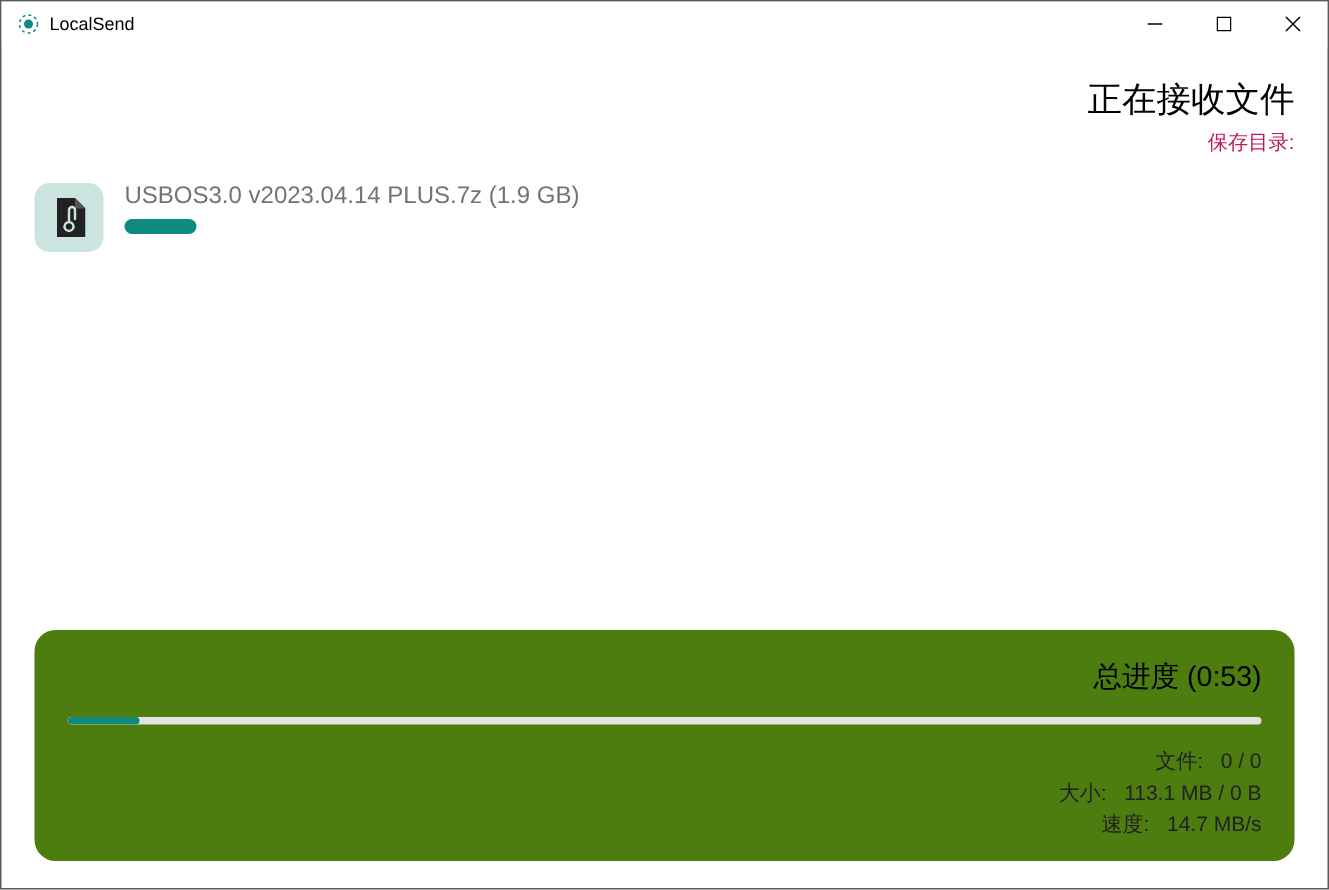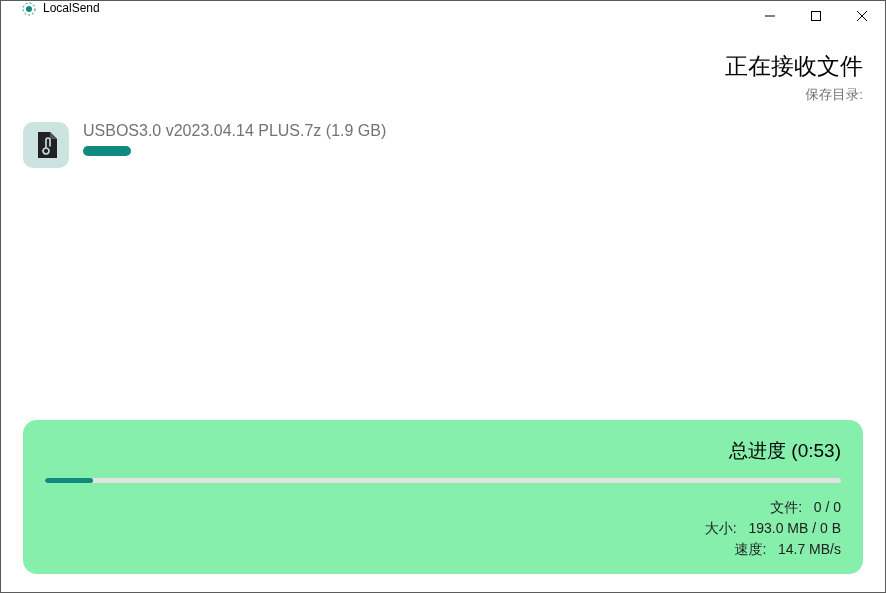--- a/index.html
+++ b/index.html
@@ -9,21 +9,22 @@
       width: 886px;
       height: 593px;
       overflow: hidden;
       border: 1px solid #5a5a5a;
       display: flex;
       flex-direction: column;
     }
     .titlebar {
       height: 30px;
       display: flex;
-      padding-left: 20px;
+      align-items: center;
+      padding-left: 10px;
       background: #fff;
       flex-shrink: 0;
     }
     .titlebar-icon {
       width: 16px;
       height: 16px;
       margin-right: 6px;
       display: flex;
       align-items: center;
       justify-content: center;
@@ -55,21 +56,21 @@
       text-align: right;
     }
     .heading {
       font-size: 23px;
       color: #000;
       font-weight: 400;
       margin-bottom: 4px;
     }
     .subheading {
       font-size: 13.5px;
-      color: #737373;
+      color: #be185d;
       margin-bottom: 18px;
     }
     .file-row {
       display: flex;
       align-items: flex-start;
       gap: 14px;
     }
     .file-icon {
       width: 46px;
       height: 46px;
@@ -90,21 +91,21 @@
       color: #737373;
     }
     .file-progress-fill {
       height: 10px;
       width: 48px;
       background: #0f8a7f;
       border-radius: 10px;
     }
     .spacer { flex: 1; }
     .summary-card {
-      background: #86efac;
+      background: #4d7c0f;
       border-radius: 14px;
       padding: 18px 22px 14px 22px;
     }
     .summary-title {
       font-size: 19px;
       color: #000;
       margin-bottom: 14px;
     }
     .overall-track {
       width: 100%;
@@ -208,21 +209,21 @@
       <div class="overall-fill"></div>
     </div>
     <div class="stat-line">
       <span class="stat-label">文件:</span>
       <span> &nbsp;</span>
       <span class="stat-val">0 / 0</span>
     </div>
     <div class="stat-line">
       <span class="stat-label">大小:</span>
       <span> &nbsp;</span>
-      <span class="stat-val">193.0 MB / 0 B</span>
+      <span class="stat-val">113.1 MB / 0 B</span>
     </div>
     <div class="stat-line">
       <span class="stat-label">速度:</span>
       <span> &nbsp;</span>
       <span class="stat-val">14.7 MB/s</span>
     </div>
   </div>
 </div>
 
 </body></html>

